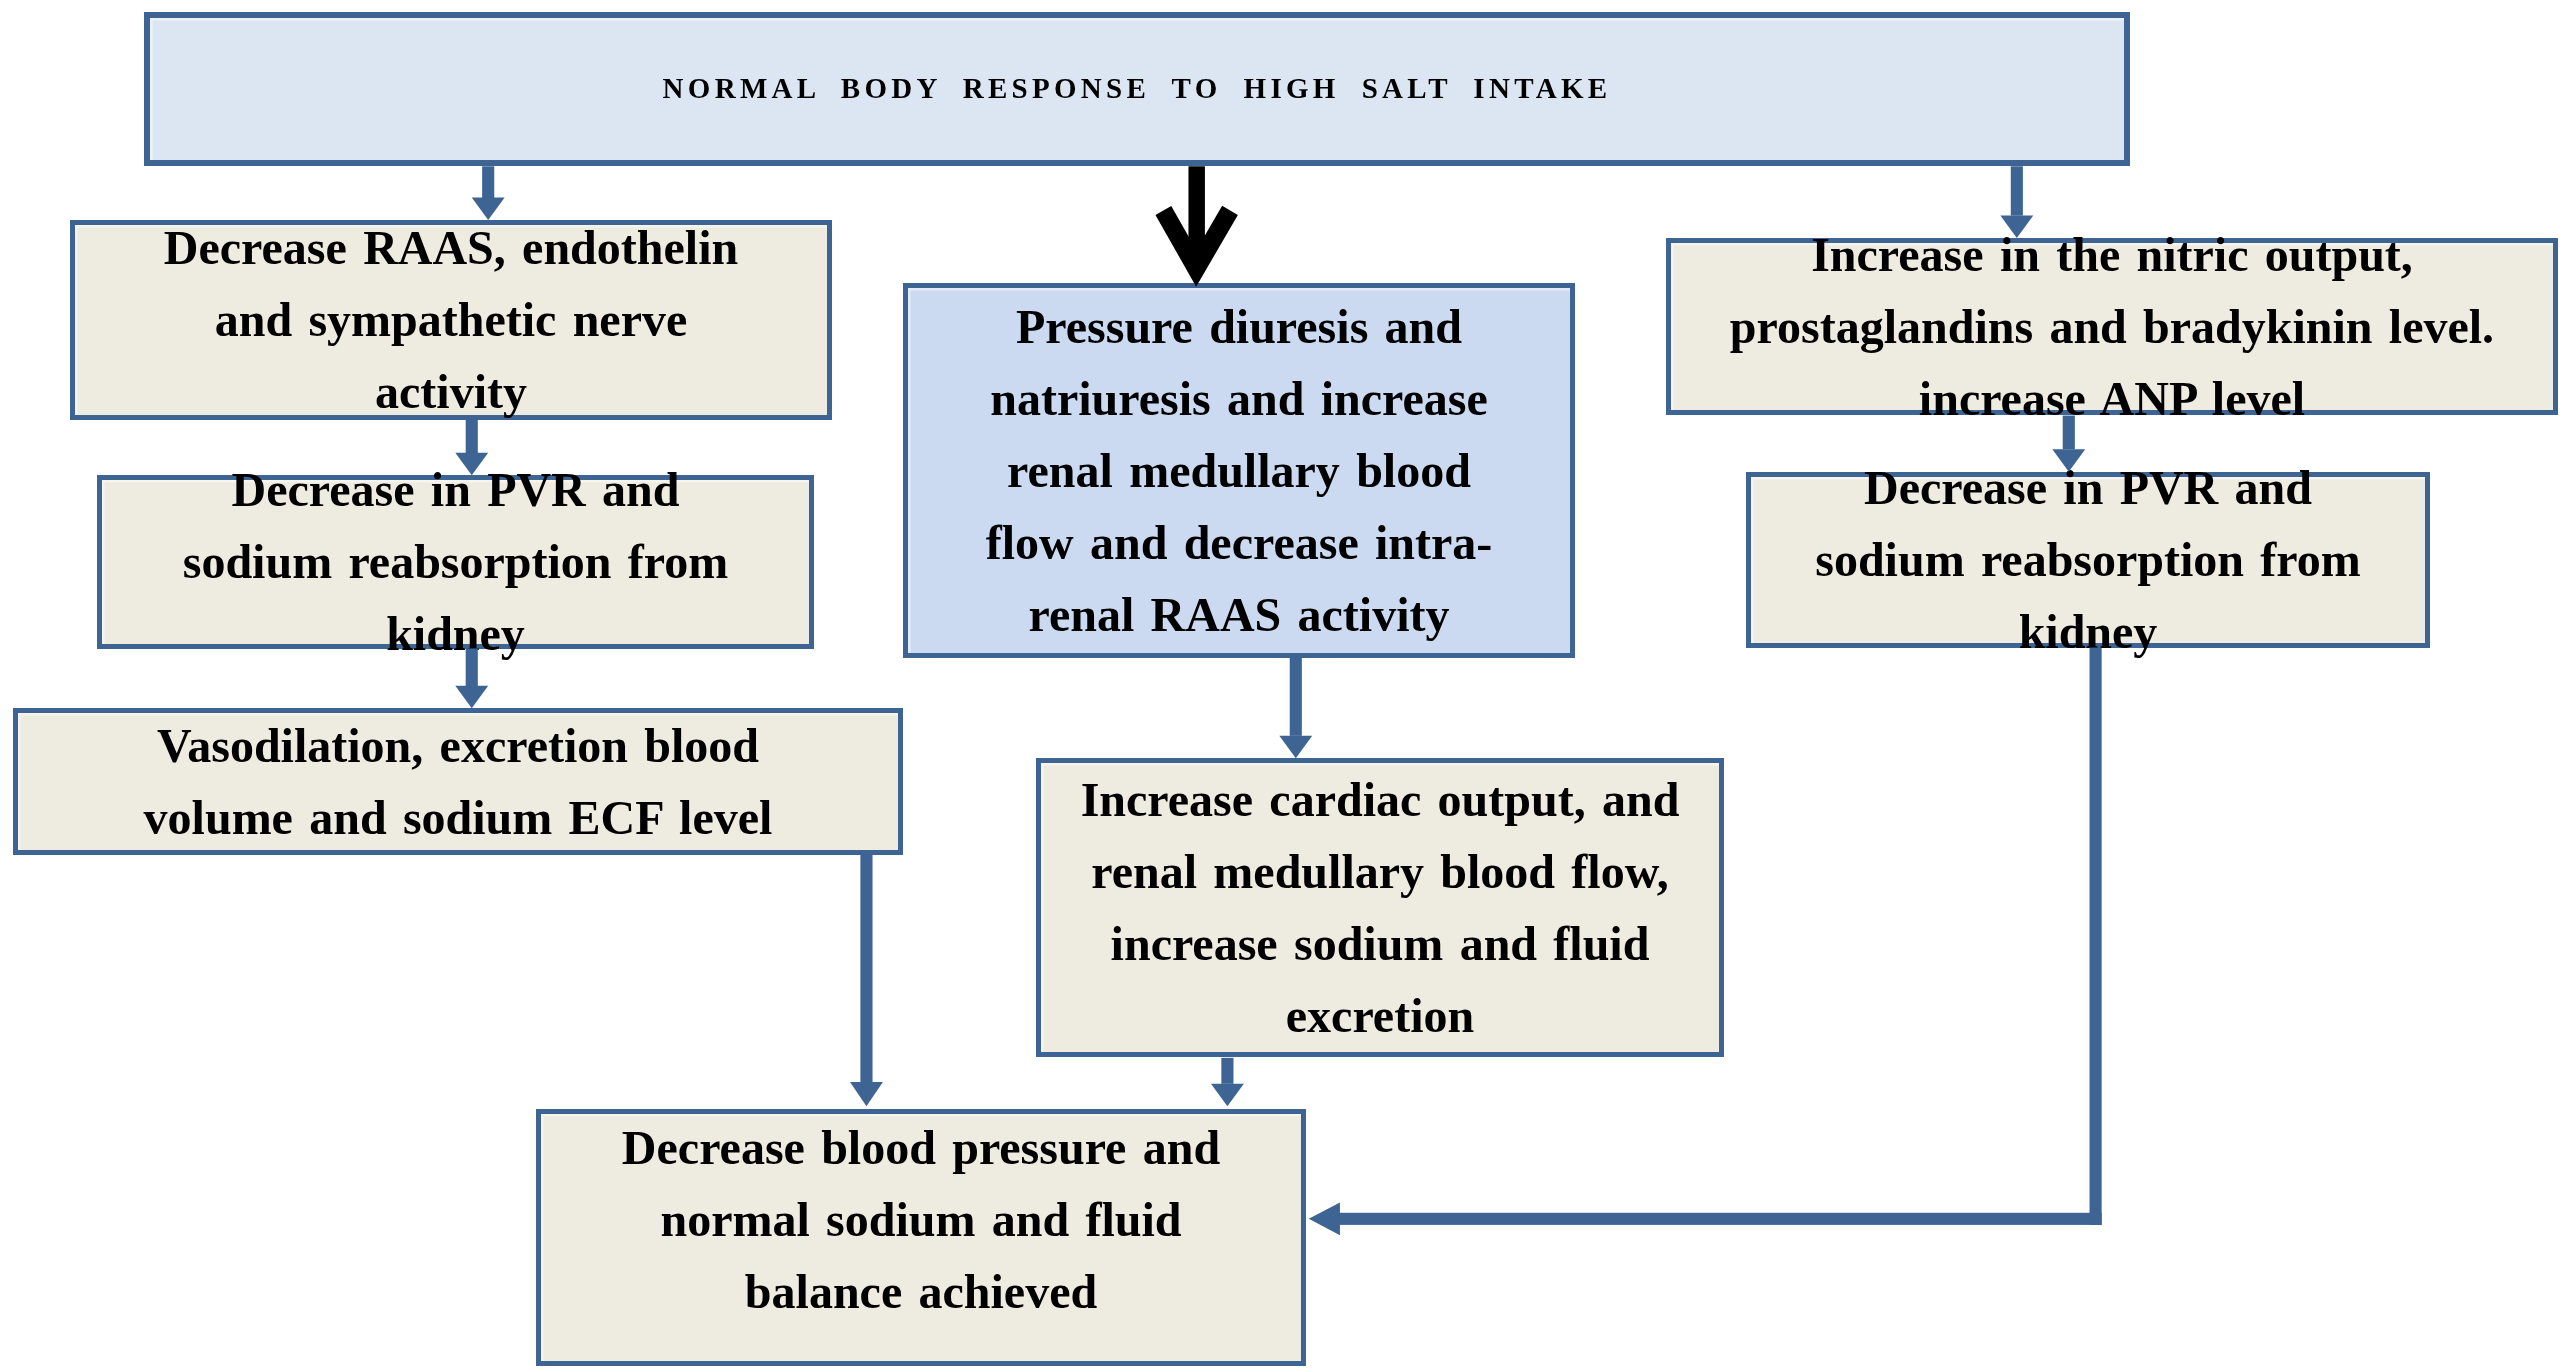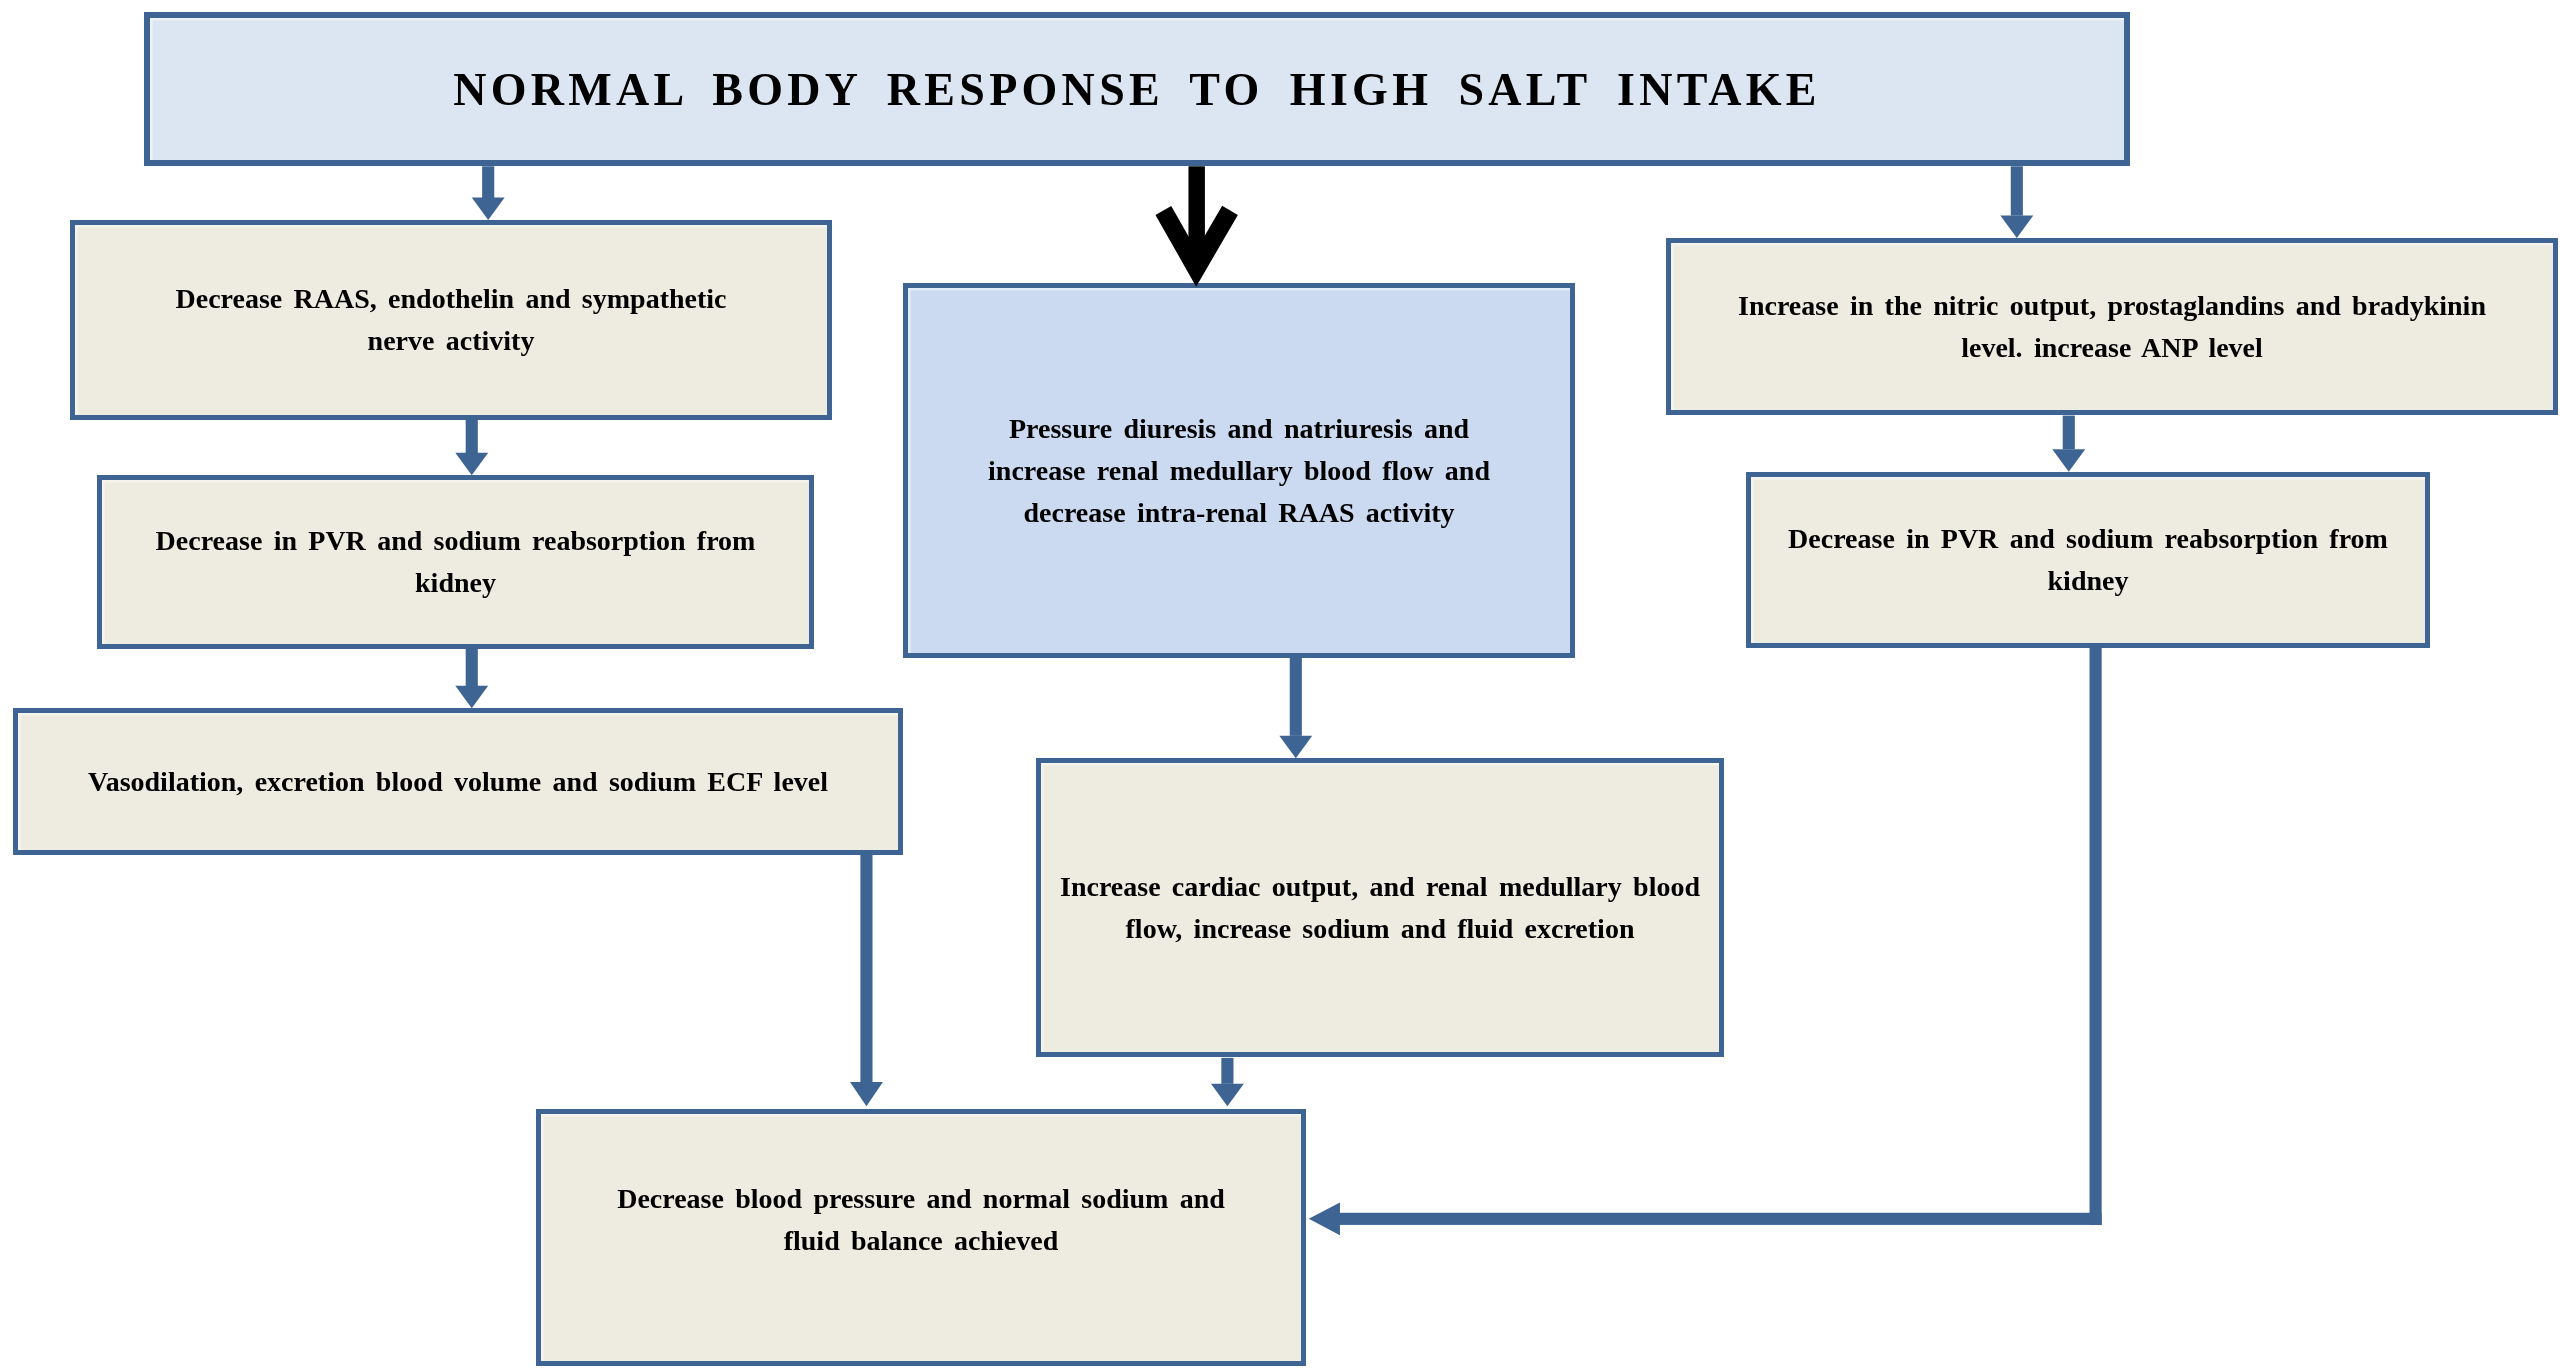--- a/index.html
+++ b/index.html
@@ -15,30 +15,30 @@
   .box {
     position: absolute;
     box-sizing: border-box;
     border: 5.2px solid #3d6493;
     background: #eeebe0;
     display: flex;
     align-items: center;
     justify-content: center;
     text-align: center;
     font-weight: bold;
-    font-size: 28px;
+    font-size: 48px;
     line-height: 1.5;
     word-spacing: 4.3px;
     box-shadow: inset 2.6px 2.6px 0 rgba(255,255,255,0.45);
   }
   .box .lbl { display: inline-block; }
   .fill-title { background: #dce6f2; }
   .fill-blue  { background: #cbdaf1; }
   .title-box {
-    font-size: 46px;
+    font-size: 29px;
     letter-spacing: 4.3px;
     word-spacing: 10.4px;
     border-width: 6px;
   }
   #arrows {
     position: absolute;
     left: 0; top: 0;
     width: 2576px; height: 1373px;
     pointer-events: none;
   }

